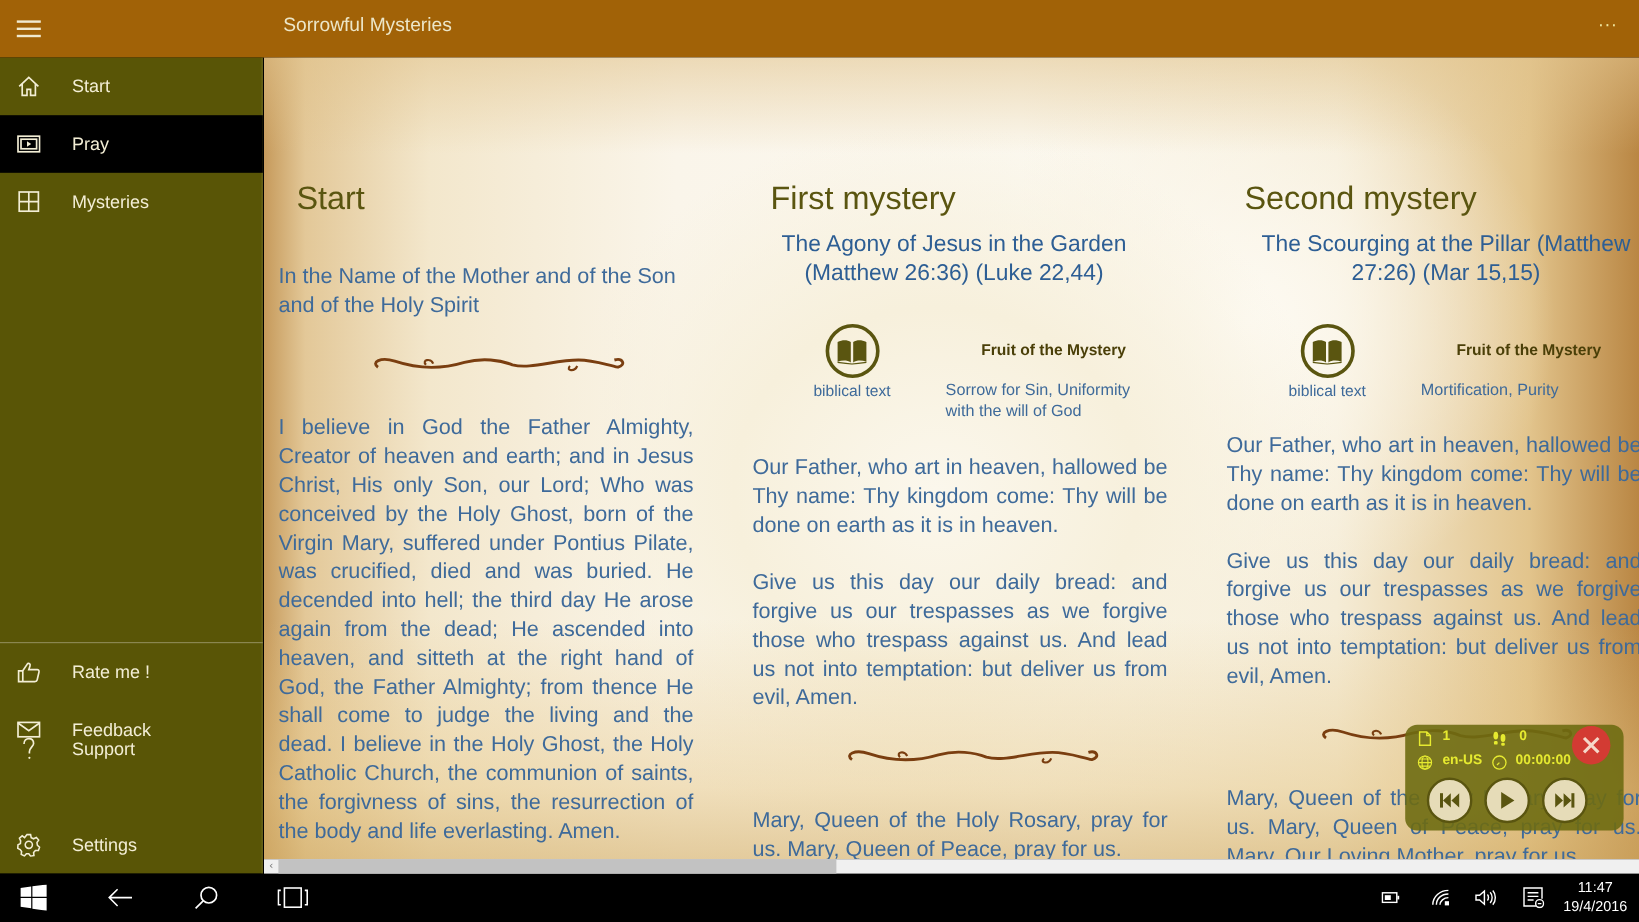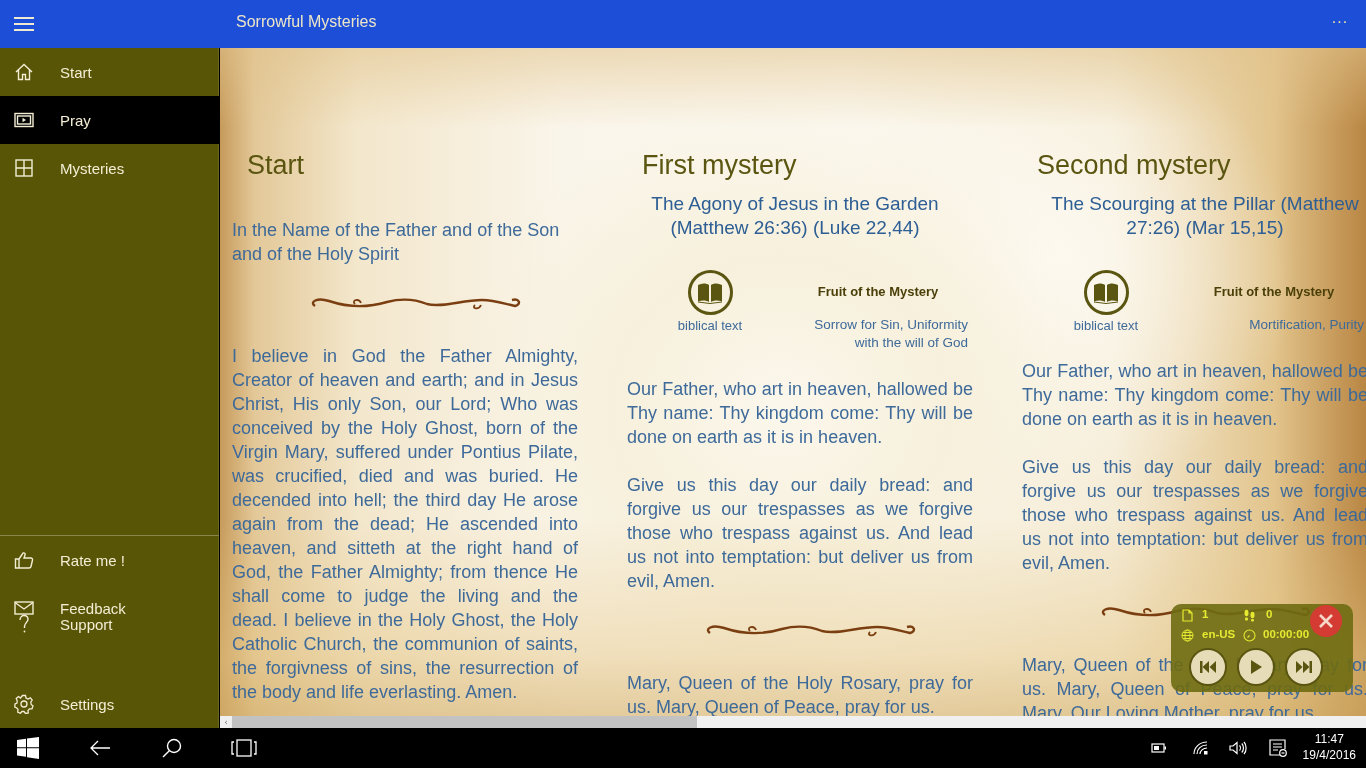--- a/index.html
+++ b/index.html
@@ -2,21 +2,21 @@
 <html><head>
 <meta charset="utf-8">
 <style>
   * { box-sizing: border-box; margin: 0; padding: 0; }
   html, body { width: 1366px; height: 768px; overflow: hidden; background: #000; }
   body { font-family: "DejaVu Sans", "Liberation Sans", sans-serif; position: relative; }
 
   
   .titlebar {
     position: absolute; left: 0; top: 0; width: 1366px; height: 48px;
-    background: #1d4ed8;
+    background: #a16207;
   }
   .hamburger { position: absolute; left: 14px; top: 17px; width: 20px; height: 14px; cursor: pointer; }
   .hamburger span { display: block; height: 1.5px; background: #f0ead0; margin-bottom: 4.5px; }
   .app-title {
     position: absolute; left: 236px; top: 13px; font-size: 16px; color: #ece6c8;
     font-family: "Liberation Sans", sans-serif;
   }
   .more-btn {
     position: absolute; right: 14px; top: 12px; width: 24px; height: 24px; cursor: pointer;
     color: #f0e8a0; font-size: 14px; letter-spacing: 1px; text-align: center; line-height: 20px;
@@ -73,21 +73,21 @@
   .bible-circle {
     width: 45px; height: 45px; border: 3px solid #5a5510; border-radius: 50%;
     margin: 0 auto; display: flex; align-items: center; justify-content: center;
   }
   .bible-label { font-size: 13px; color: #3e6a9a; margin-top: 3px; font-family: "Liberation Sans", sans-serif; }
   .fruit-head {
     position: absolute; width: 180px; text-align: center; font-size: 13px; font-weight: bold;
     color: #4a3f08; font-family: "Liberation Sans", sans-serif;
   }
   .fruit-text {
-    position: absolute; width: 180px; text-align: right; font-size: 13.5px; line-height: 18px;
+    position: absolute; width: 180px; text-align: left; font-size: 13.5px; line-height: 18px;
     color: #3e6a9a; font-family: "Liberation Sans", sans-serif;
   }
   .flourish { position: absolute; width: 216px; height: 20px; }
 
   
   .player {
     position: absolute; left: 1171px; top: 604px; width: 182px; height: 88px;
     background: rgba(110,108,18,0.9); border-radius: 10px; z-index: 5;
   }
   .player .info { position: absolute; font-size: 11.5px; color: #e6ea30; font-weight: bold; font-family: "Liberation Sans", sans-serif; }
@@ -190,21 +190,21 @@
         </svg>
     </div>
     <span class="nav-label">Settings</span>
   </div>
 </div>
 
 <div class="content">
 
   <div class="column" style="left:0">
     <div class="col-heading" style="left:27px; top:102px">Start</div>
-    <div class="para" style="left:12px; top:170px; text-align:left; width:352px">In the Name of the Father and of the Son and of the Holy Spirit</div>
+    <div class="para" style="left:12px; top:170px; text-align:left; width:352px">In the Name of the Mother and of the Son and of the Holy Spirit</div>
     <svg class="flourish" style="left:87px; top:246px" viewBox="0 0 216 20">
       <path d="M8 12 C2 8 10 3 22 7 C40 13 60 14 80 8 C95 4 110 6 120 10 C135 14 155 6 175 6 C188 6 198 10 208 12 C215 10 212 4 205 6" fill="none" stroke="#7a3e10" stroke-width="2.4"></path>
       <path d="M48 10 C44 6 52 4 54 9" fill="none" stroke="#7a3e10" stroke-width="1.8"></path>
       <path d="M168 11 C164 15 172 16 174 11" fill="none" stroke="#7a3e10" stroke-width="1.8"></path>
     </svg>
     <div class="para" style="left:12px; top:296px; width:346px; height:372px; overflow:hidden">I believe in God the Father Almighty, Creator of heaven and earth; and in Jesus Christ, His only Son, our Lord; Who was conceived by the Holy Ghost, born of the Virgin Mary, suffered under Pontius Pilate, was crucified, died and was buried. He decended into hell; the third day He arose again from the dead; He ascended into heaven, and sitteth at the right hand of God, the Father Almighty; from thence He shall come to judge the living and the dead. I believe in the Holy Ghost, the Holy Catholic Church, the communion of saints, the forgivness of sins, the resurrection of the body and life everlasting. Amen.</div>
   </div>
 
   <div class="column" style="left:395px">
     <div class="col-heading" style="left:27px; top:102px">First mystery</div>

